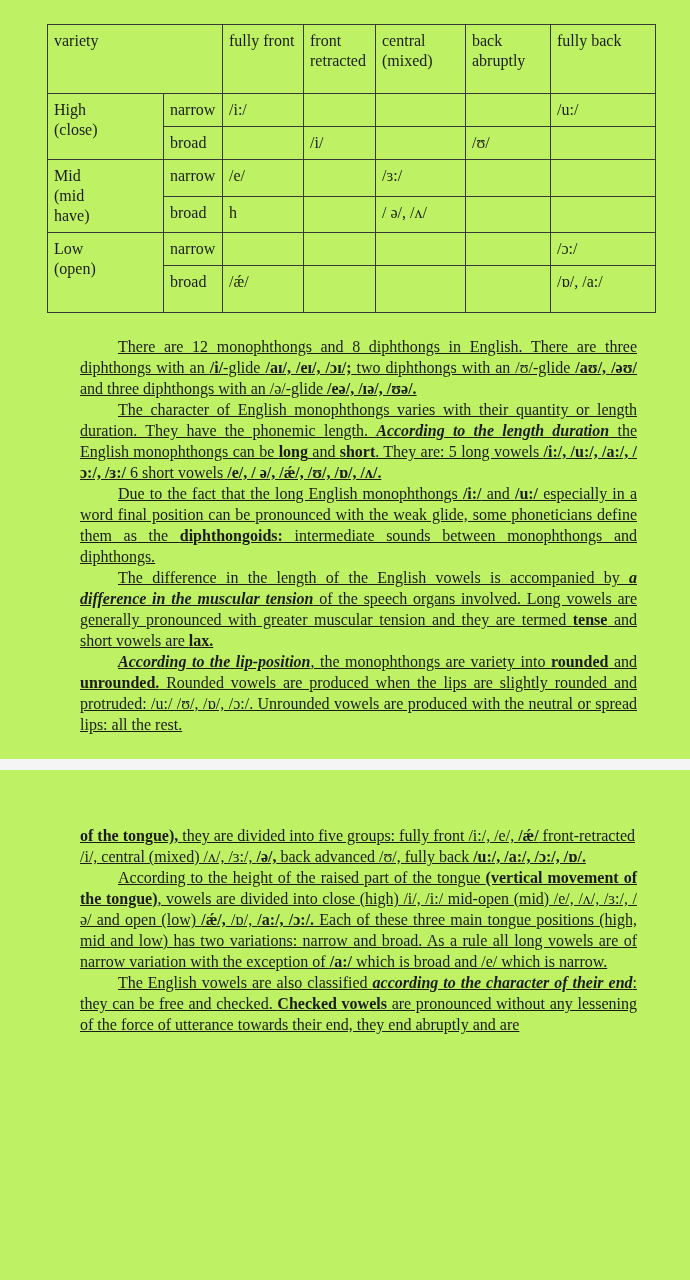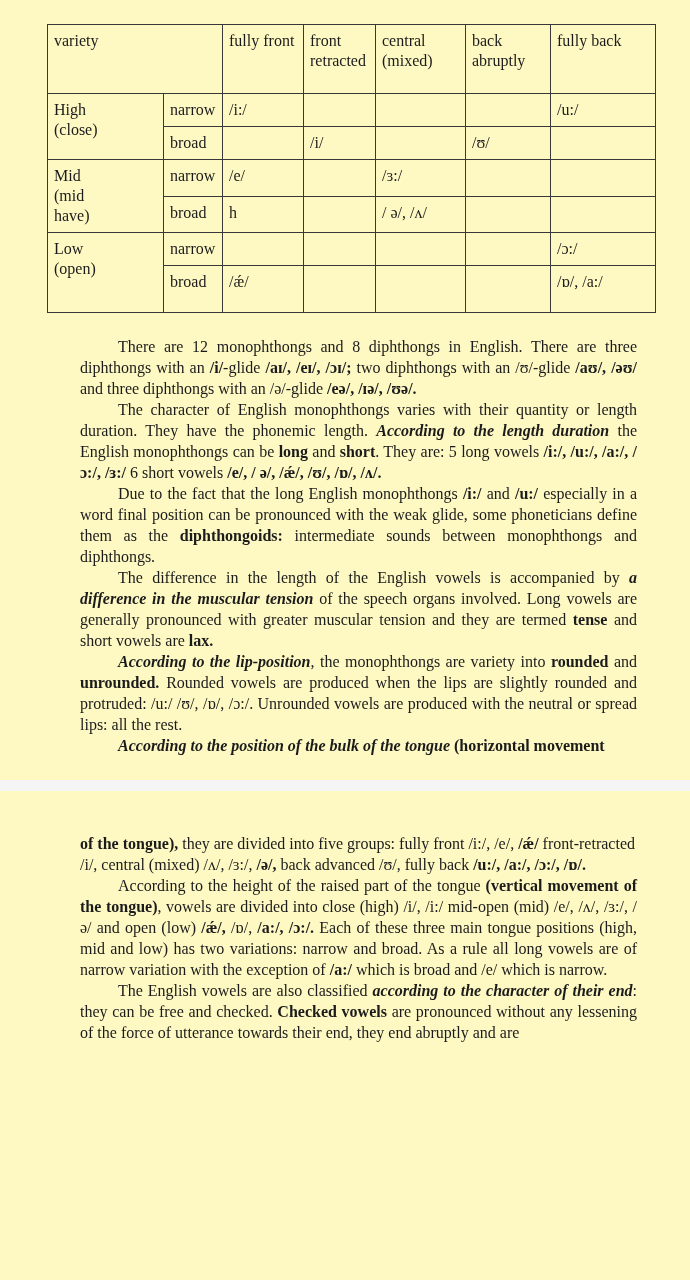--- a/index.html
+++ b/index.html
@@ -1,21 +1,21 @@
 <!DOCTYPE html>
 <html><head>
 <meta charset="utf-8">
 <style>
   html,body{margin:0;padding:0;}
   body{
     width:690px;height:1280px;background:#ffffff;
     font-family:"Liberation Serif","DejaVu Serif",serif;
     color:#1b1b1b;overflow:hidden;
   }
-  .screen{width:690px;height:1280px;background:#fef9c3;overflow:hidden;position:relative;}
+  .screen{width:690px;height:1280px;background:#bef264;overflow:hidden;position:relative;}
 
   
   table.vowels{
     margin:24px 0 0 47px;
     border-collapse:collapse;
     table-layout:fixed;
     width:608px;
   }
   table.vowels th, table.vowels td{
     border:1.5px solid #383838;
@@ -33,27 +33,28 @@
   td.var{overflow-wrap:anywhere;}
   .b{font-weight:bold;}
   .bi{font-weight:bold;font-style:italic;}
   tr.tall td{height:34px;}
 
   
   .text{
     width:557px;margin-left:80px;
     font-size:16px;line-height:21px;
     text-align:justify;
+    text-decoration:underline;
   }
   .text p{margin:0;padding:0;}
   .text p.indent{text-indent:38px;}
   .text p.left{text-align:left;}
   .p1text{margin-top:23px;}
   .page-sep{height:11px;background:#f5f5f5;margin-top:24px;width:690px;}
-  .p2text{margin-top:42px;}
+  .p2text{margin-top:55px;}
 </style>
 </head>
 <body>
 
 <div class="screen">
 
   <div>
 
     <table class="vowels">
       <colgroup>
@@ -131,21 +132,20 @@
       </tr>
       </tbody>
     </table>
 
     <div class="text p1text">
       <p class="indent"><span>There are 12 monophthongs and 8 diphthongs in English. There are three diphthongs with an </span><span class="b">/i/</span><span>-glide </span><span class="b">/aɪ/, /eɪ/, /ɔɪ/;</span><span> two diphthongs with an /ʊ/-glide </span><span class="b">/aʊ/, /əʊ/</span><span> and three diphthongs with an /ə/-glide </span><span class="b">/eə/, /ɪə/, /ʊə/.</span></p>
       <p class="indent"><span>The character of English monophthongs varies with their quantity or length duration. They have the phonemic length. </span><span class="bi">According to the length duration</span><span> the English monophthongs can be </span><span class="b">long</span><span> and </span><span class="b">short</span><span>. They are: 5 long vowels </span><span class="b">/i:/, /u:/, /a:/, /ɔ:/, /ɜ:/</span><span> 6 short vowels </span><span class="b">/e/, / ə/, /ǽ/, /ʊ/, /ɒ/, /ʌ/.</span></p>
       <p class="indent"><span>Due to the fact that the long English monophthongs </span><span class="b">/i:/</span><span> and </span><span class="b">/u:/</span><span> especially in a word final position can be pronounced with the weak glide, some phoneticians define them as the </span><span class="b">diphthongoids:</span><span> intermediate sounds between monophthongs and diphthongs.</span></p>
       <p class="indent"><span>The difference in the length of the English vowels is accompanied by </span><span class="bi">a difference in the muscular tension</span><span> of the speech organs involved. Long vowels are generally pronounced with greater muscular tension and they are termed </span><span class="b">tense</span><span> and short vowels are </span><span class="b">lax.</span></p>
       <p class="indent"><span class="bi">According to the lip-position</span><span>, the monophthongs are variety into </span><span class="b">rounded</span><span> and </span><span class="b">unrounded.</span><span> Rounded vowels are produced when the lips are slightly rounded and protruded: /u:/ /ʊ/, /ɒ/, /ɔ:/. Unrounded vowels are produced with the neutral or spread lips: all the rest.</span></p>
-      <p class="indent"><span class="bi">According to the position of the bulk of the tongue </span><span class="b">(horizontal movement</span></p>
     </div>
   </div>
 
   <div class="page-sep"></div>
 
   <div>
     <div class="text p2text">
       <p class="left"><span class="b">of the tongue), </span><span>they are divided into five groups: fully front /i:/, /e/, </span><span class="b">/ǽ/</span><span> front-retracted /i/, central (mixed) /ʌ/, /ɜ:/, </span><span class="b">/ə/,</span><span> back advanced /ʊ/, fully back </span><span class="b">/u:/, /a:/, /ɔ:/, /ɒ/.</span></p>
       <p class="indent"><span>According to the height of the raised part of the tongue </span><span class="b">(vertical movement of the tongue)</span><span>, vowels are divided into close (high) /i/, /i:/ mid-open (mid) /e/, /ʌ/, /ɜ:/, /ə/ and open (low) </span><span class="b">/ǽ/,</span><span> /ɒ/, </span><span class="b">/a:/, /ɔ:/.</span><span> Each of these three main tongue positions (high, mid and low) has two variations: narrow and broad. As a rule all long vowels are of narrow variation with the exception of </span><span class="b">/a:/</span><span> which is broad and /e/ which is narrow.</span></p>
       <p class="indent"><span>The English vowels are also classified </span><span class="bi">according to the character of their end</span><span>: they can be free and checked. </span><span class="b">Checked vowels</span><span> are pronounced without any lessening of the force of utterance towards their end, they end abruptly and are</span></p>

